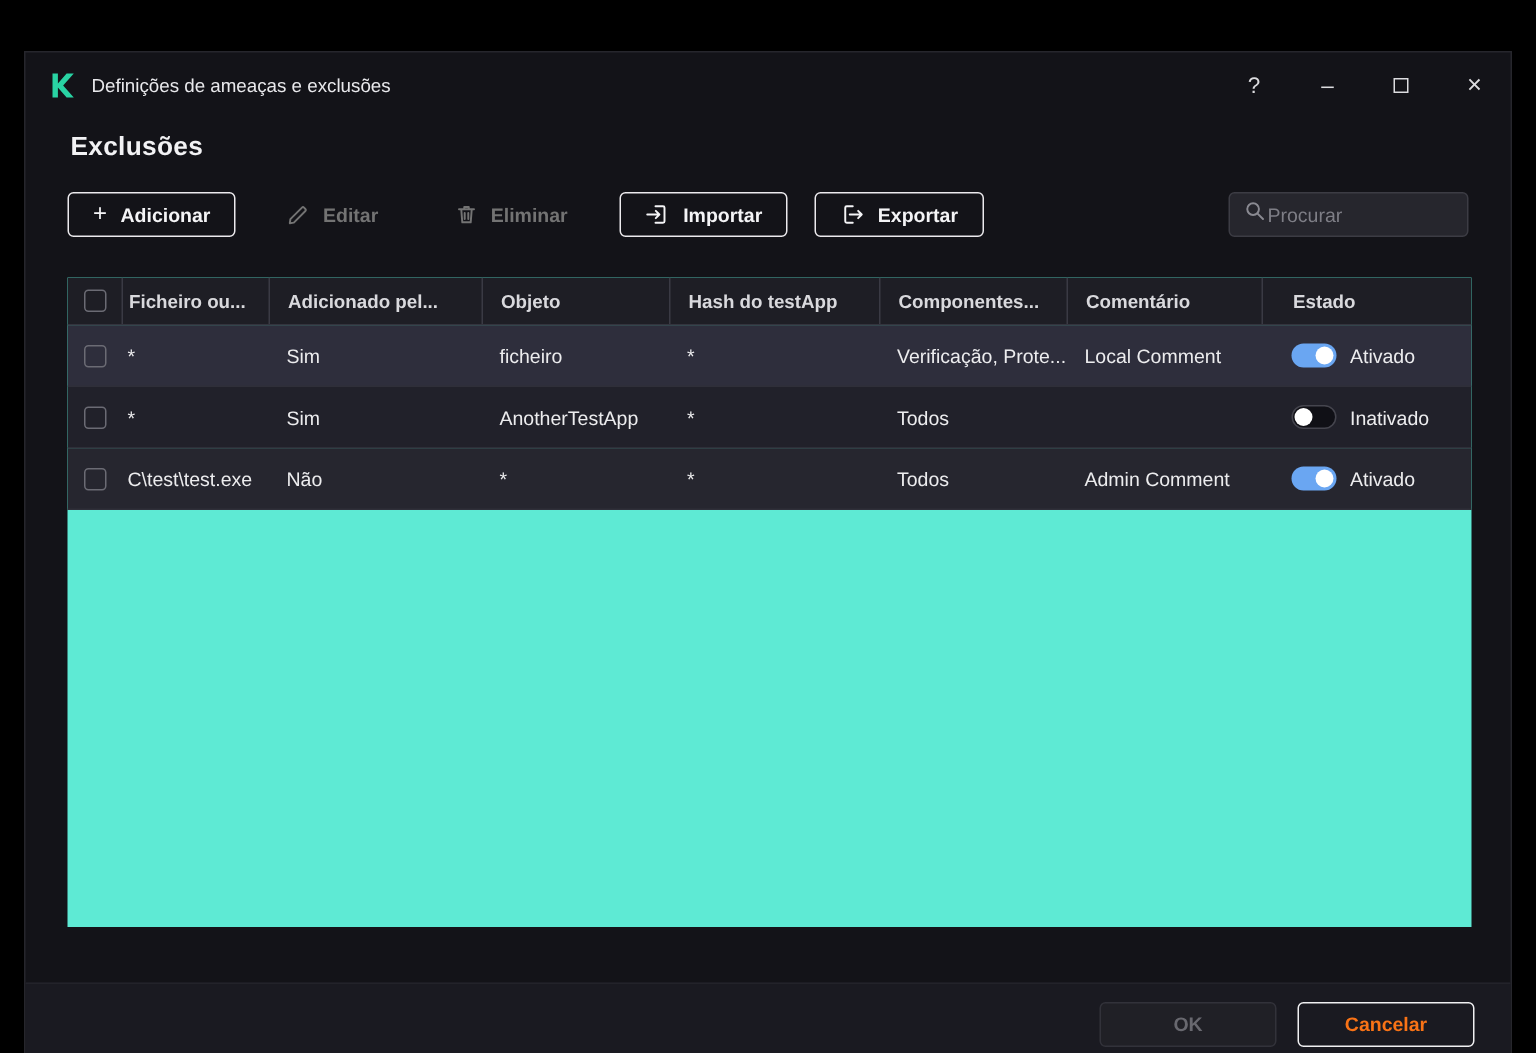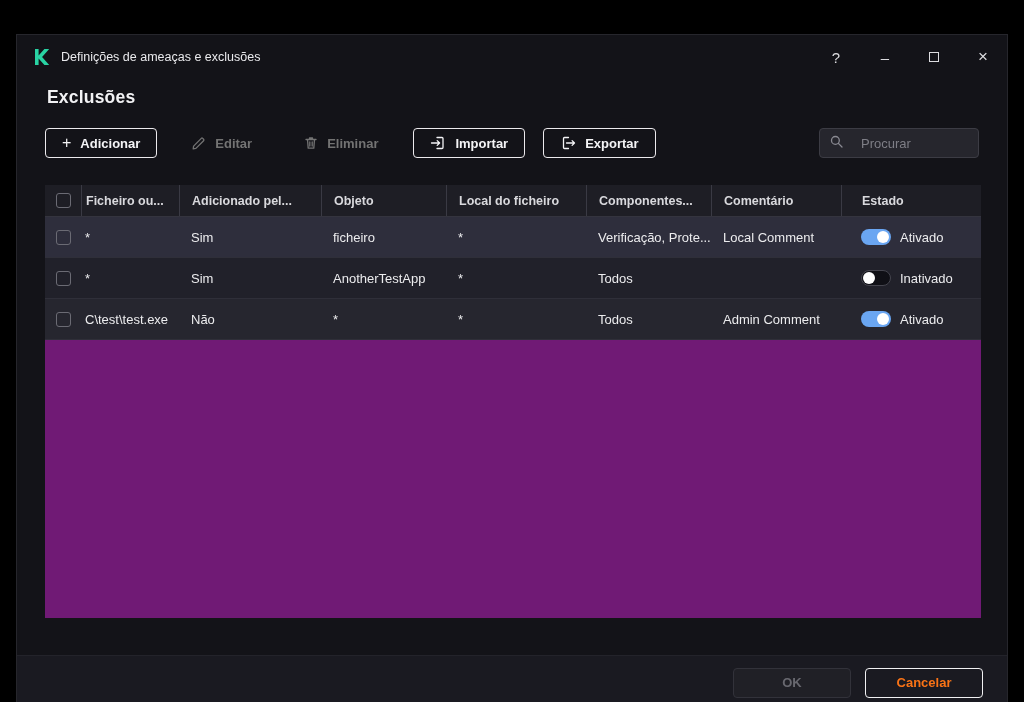--- a/index.html
+++ b/index.html
@@ -18,26 +18,26 @@
   
   h1.page-title { position:absolute; left:30px; top:52px; font-size:17.5px; font-weight:bold; color:#f2f2f4; letter-spacing:.2px; }
 
   
   .toolbar { position:absolute; left:28px; right:28px; top:93px; height:30px; display:flex; align-items:center; gap:18px; }
   .btn { height:30px; display:inline-flex; align-items:center; justify-content:center; gap:9px; padding:0 16px; font-size:13px; font-weight:600; border-radius:4px; background:transparent; cursor:default; font-family:inherit; }
   .btn.primary { border:1px solid #eceaed; color:#f4f4f6; }
   .btn.ghost { border:1px solid transparent; color:#737373; }
   .btn .icn { display:inline-flex; }
   .plus-glyph { font-size:16px; font-weight:400; line-height:1; color:#f4f4f6; }
-  .search { margin-left:auto; width:160px; height:30px; background:#26262d; border:1px solid #3c3c44; border-radius:4px; display:flex; align-items:center; padding:0 10px; gap:18px; }
+  .search { margin-left:auto; width:160px; height:30px; background:#26262d; border:1px solid #3c3c44; border-radius:4px; display:flex; align-items:center; padding:0 10px; gap:2px; }
   .search input { flex:1; min-width:0; background:transparent; border:none; outline:none; color:#e8e8ea; font-size:13px; font-family:inherit; }
   .search input::placeholder { color:#7e7e86; }
 
   
-  .table { position:absolute; left:28px; top:150px; width:936px; height:433px; background:#701a75; overflow:hidden; }
+  .table { position:absolute; left:28px; top:150px; width:936px; height:433px; background:#5eead4; overflow:hidden; }
   .thead { display:flex; height:32px; background:#1e1e25; border-bottom:1px solid #34343e; align-items:stretch; }
   .hcell { display:flex; align-items:center; font-size:12.5px; font-weight:bold; color:#d9d9dd; padding-left:12px; border-left:1px solid #3a3a44; white-space:nowrap; overflow:hidden; }
   .hcell.first { border-left:none; }
   .trow { display:flex; height:41px; align-items:stretch; border-bottom:1px solid #2f2f39; }
   .trow.r0 { background:#2e2e3c; }
   .trow.r1 { background:#21212a; }
   .trow.r2 { background:#26262f; }
   .cell { display:flex; align-items:center; font-size:13px; color:#ececee; padding-left:12px; white-space:nowrap; overflow:hidden; }
   .c-check { width:36px; padding-left:0; justify-content:center; }
   .c-file { width:98px; padding-left:4px; }
@@ -141,21 +141,21 @@
     </div>
 
     <div class="table">
       <div class="thead">
         <div class="hcell first c-check">
             <span class="checkbox"></span>
           </div>
         <div class="hcell c-file">Ficheiro ou...</div>
         <div class="hcell c-added">Adicionado pel...</div>
         <div class="hcell c-object">Objeto</div>
-        <div class="hcell c-hash">Local do ficheiro</div>
+        <div class="hcell c-hash">Hash do testApp</div>
         <div class="hcell c-comp">Componentes...</div>
         <div class="hcell c-comment">Comentário</div>
         <div class="hcell c-state">Estado</div>
       </div>
 
       <div class="trow r0">
         <div class="cell c-check">
             <span class="checkbox"></span>
           </div>
         <div class="cell c-file">*</div>

